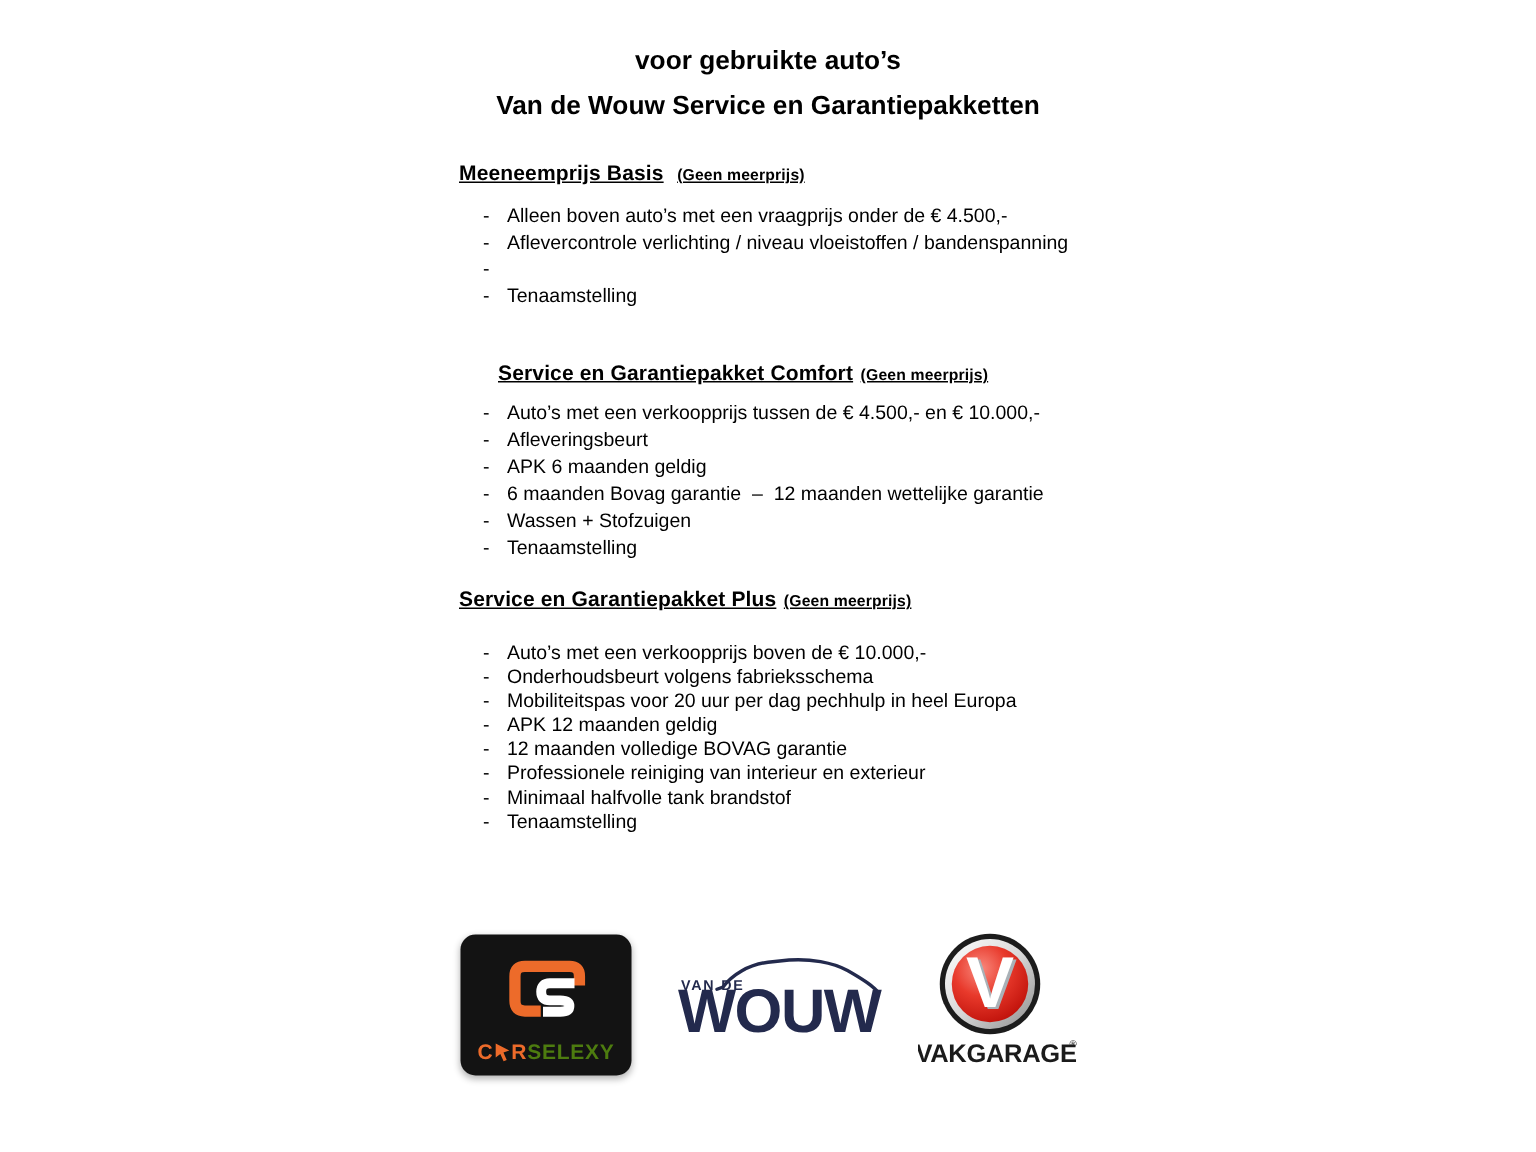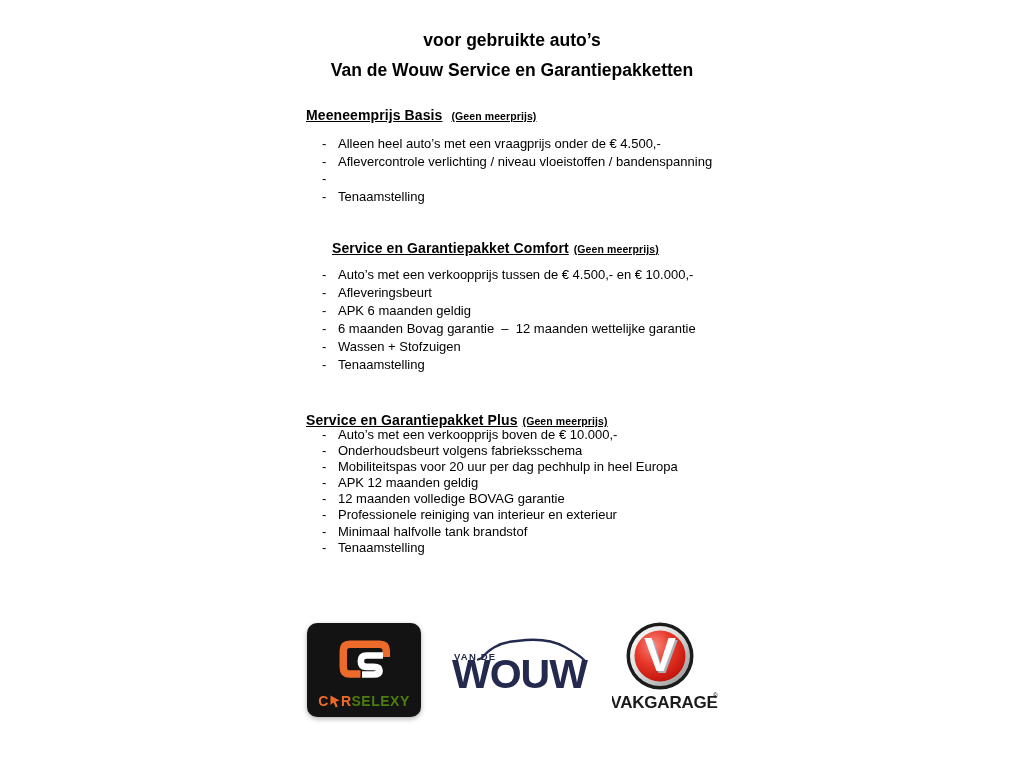--- a/index.html
+++ b/index.html
@@ -14,21 +14,21 @@
   }
   
   .sec{
     position:absolute;left:306px;margin:0;display:flex;align-items:baseline;
     font-weight:bold;font-size:14px;letter-spacing:.1px;white-space:nowrap;text-decoration:underline;
   }
   .sec .note{font-size:10.5px;font-weight:bold;margin-left:5px;}
   .sec.first .note{margin-left:9px;}
   #sec1{top:107px;}
   #sec2{top:240px;margin-left:26px;}
-  #sec3{top:412px;}
+  #sec3{top:391px;}
   
   ul.items{
     position:absolute;left:322px;margin:0;padding:0;list-style:none;
     font-size:13px;white-space:nowrap;
   }
   ul.items li{display:flex;}
   ul.items .dash{width:16px;flex:none;}
   #list1{top:135px;} #list1 li{line-height:17.7px;}
   #list2{top:266px;} #list2 li{line-height:18px;}
   #list3{top:427px;} #list3 li{line-height:16.1px;}
@@ -60,21 +60,21 @@
     <div>Van de Wouw Service en Garantiepakketten</div>
   </div>
 
   <div class="sec first" id="sec1">
     <span>Meeneemprijs Basis</span>
     <span class="note">(Geen meerprijs)</span>
   </div>
   <ul class="items" id="list1">
     <li>
         <span class="dash">-</span>
-        <span>Alleen heel auto’s met een vraagprijs onder de € 4.500,-</span>
+        <span>Alleen boven auto’s met een vraagprijs onder de € 4.500,-</span>
       </li>
     <li>
         <span class="dash">-</span>
         <span>Aflevercontrole verlichting / niveau vloeistoffen / bandenspanning</span>
       </li>
     <li>
         <span class="dash">-</span>
       </li>
     <li>
         <span class="dash">-</span>

